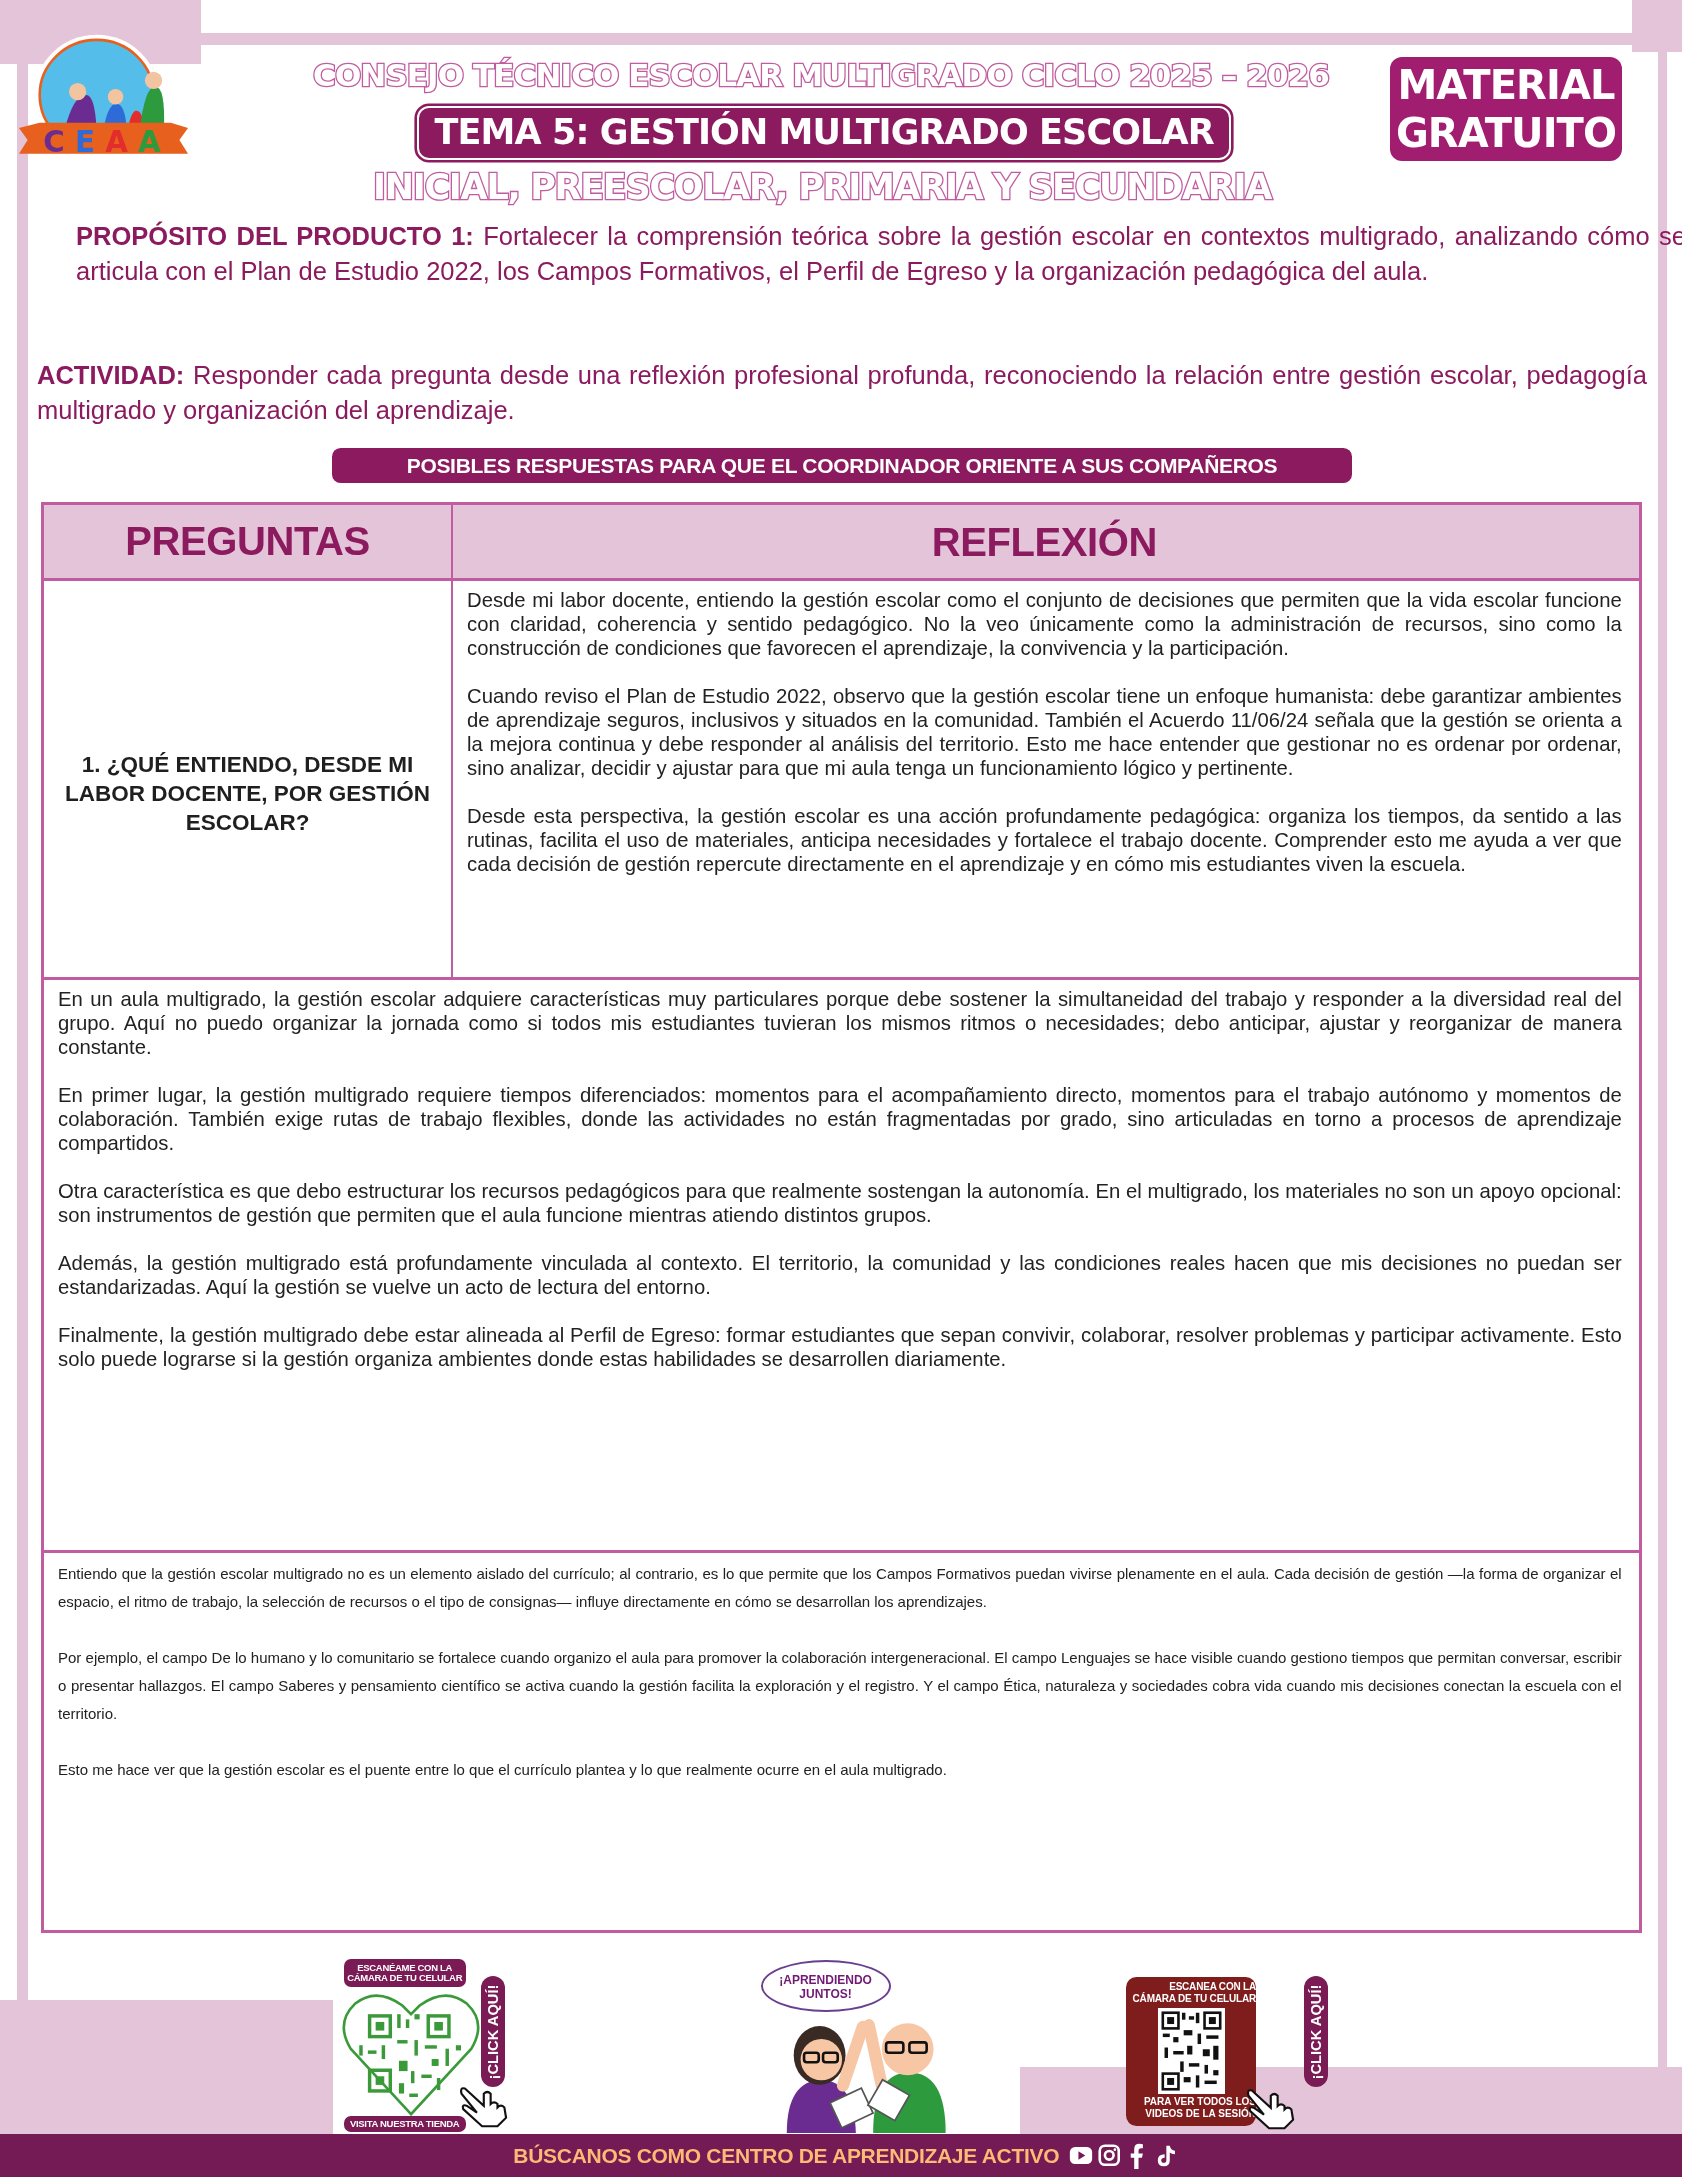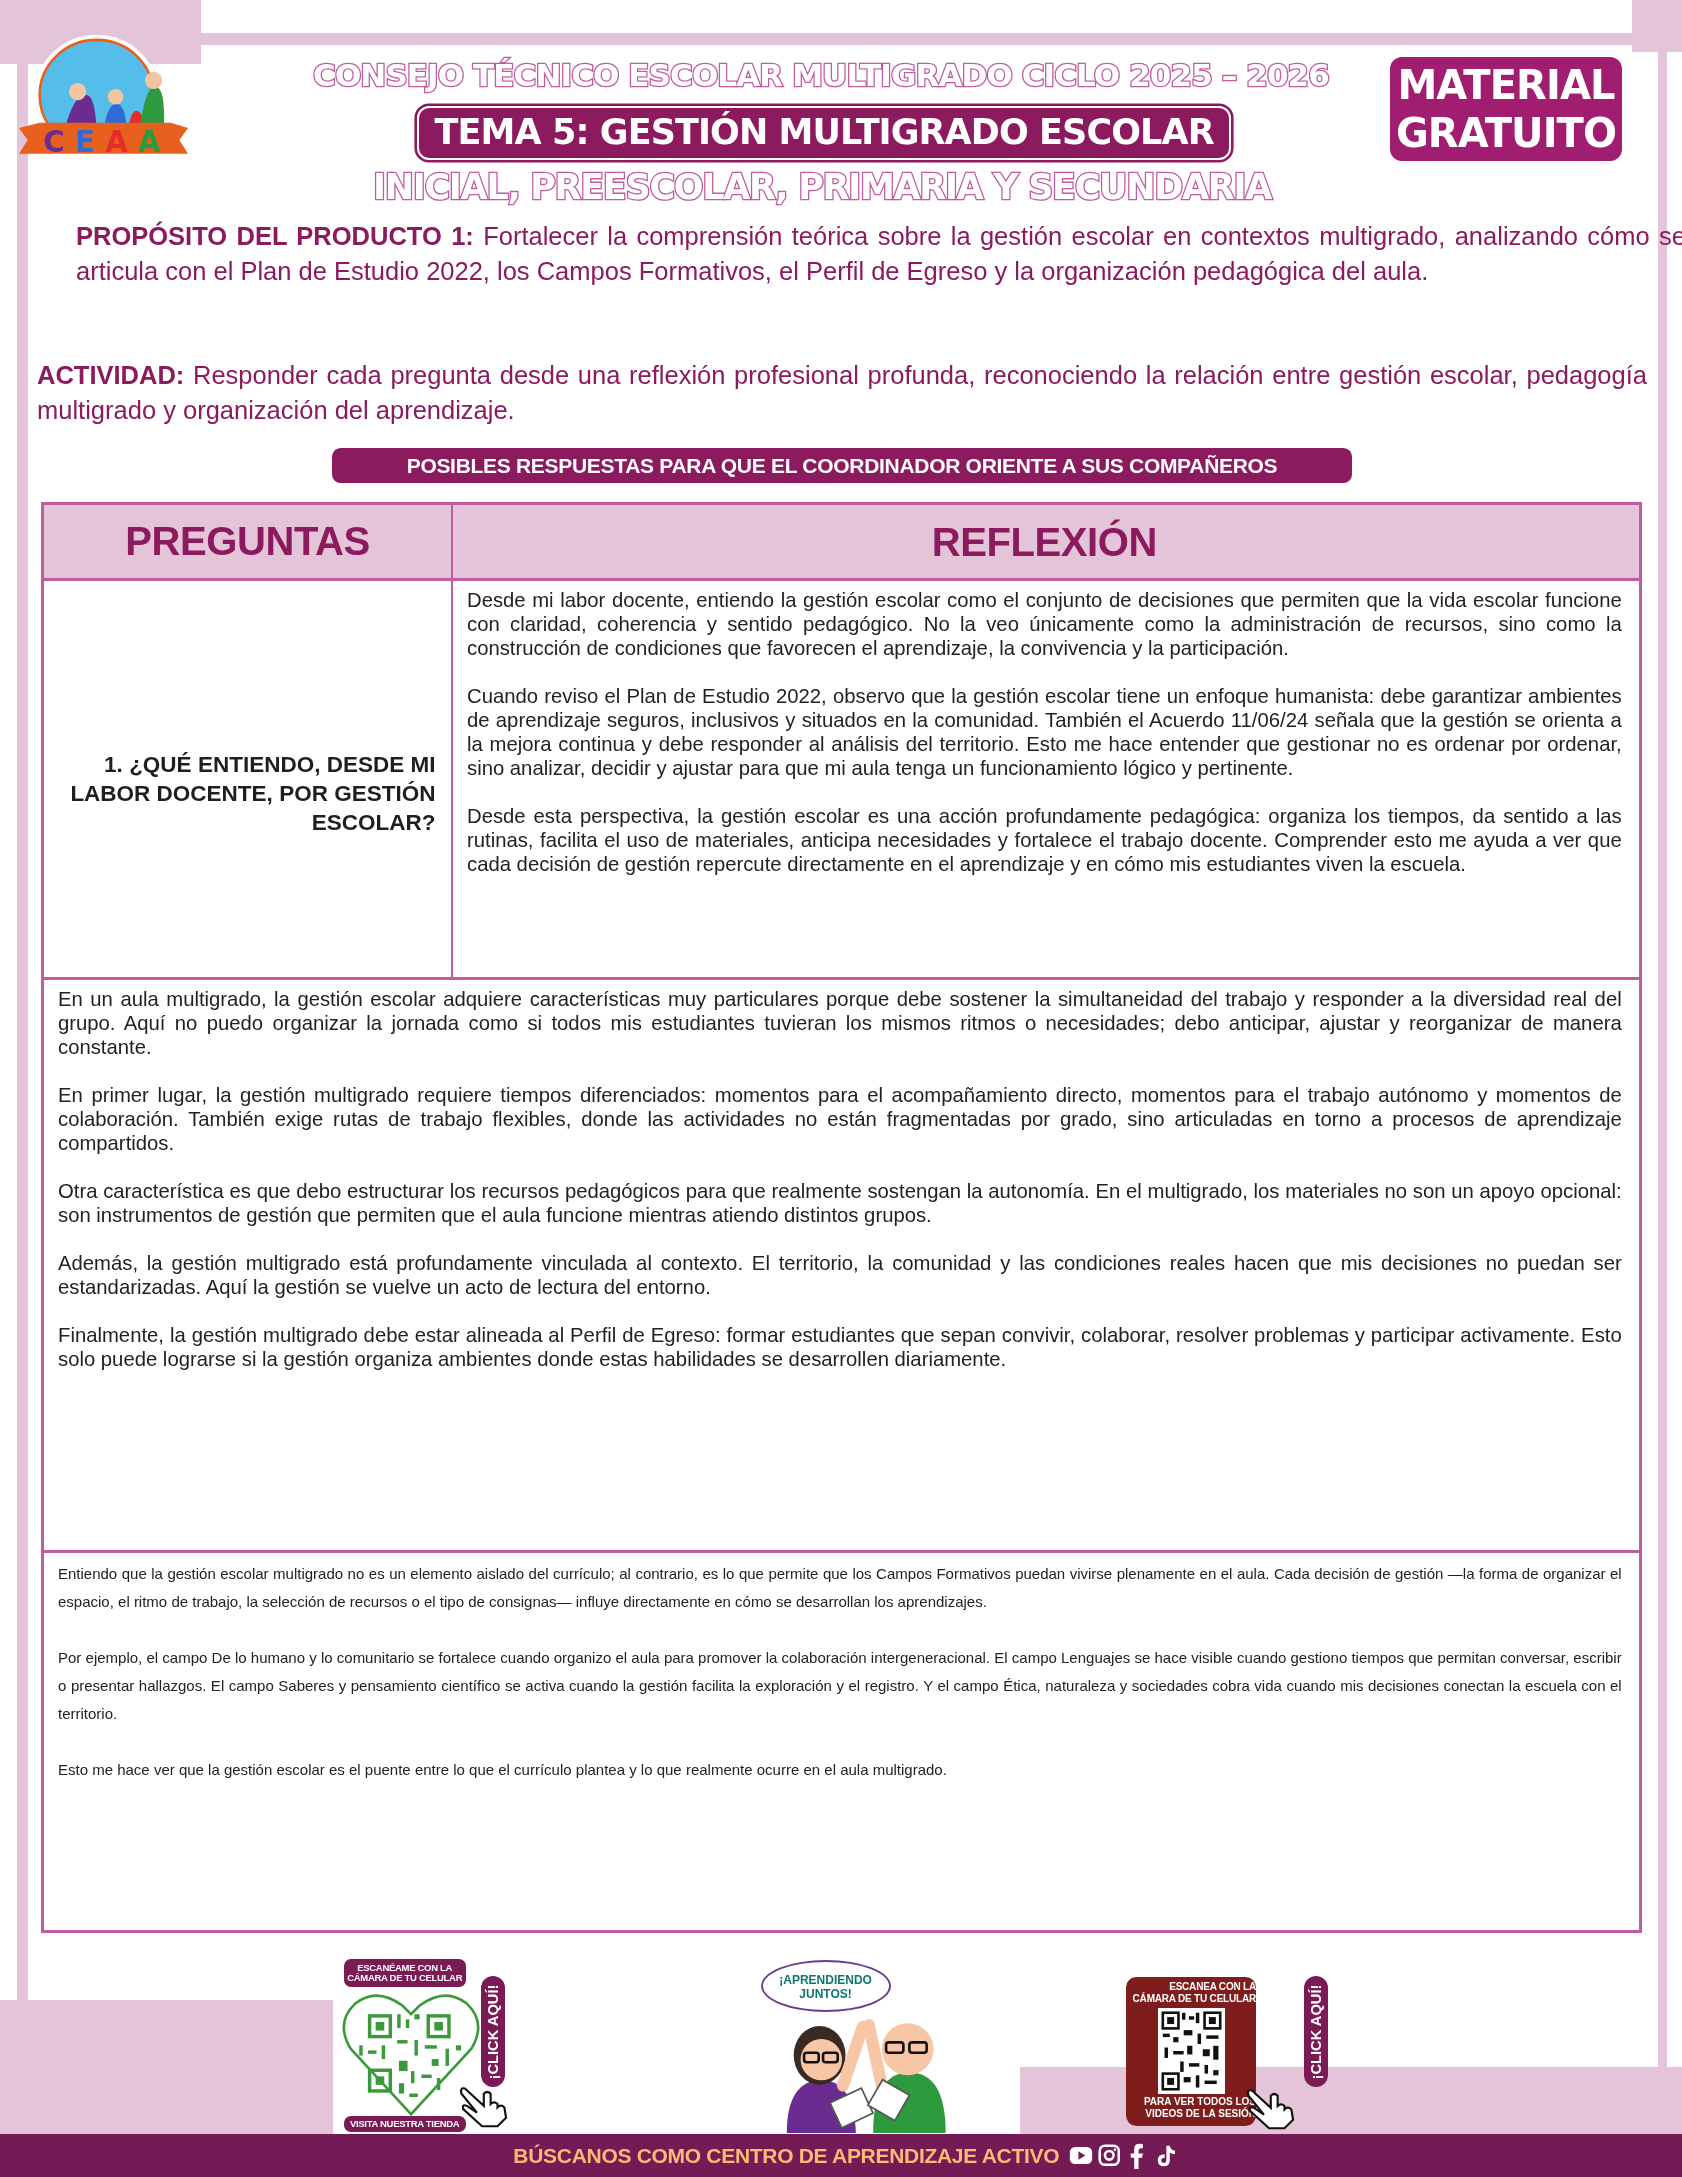--- a/index.html
+++ b/index.html
@@ -61,39 +61,39 @@
   .qcell-r { flex: 1; padding: 7px 17.3px 5.2px 14px; }
   .head .qcell-q, .head .qcell-r { color: #8b1a5e; font-weight: bold; font-size: 40px; display: flex; align-items: center; justify-content: center; letter-spacing: -0.4px; }
   .qtext { font-weight: bold; font-size: 22.5px; line-height: 29px; color: #1f1f1f; }
   .para { font-size: 20.3px; line-height: 24px; text-align: justify; color: #222; }
   .para + .para { margin-top: 24px; }
   .row1 { height: 399px; }
   .row2 { height: 573px; }
   .row3 { height: 380px; }
   .row3 .para { font-size: 15px; line-height: 28px; }
   .row3 .para + .para { margin-top: 28px; }
-  .row1 .qtext { margin-top: 29px; text-align: right; }
+  .row1 .qtext { margin-top: 29px; }
   .row3 .qtext { margin-top: 8.6px; }
 
   
   .qr-left { position: absolute; left: 342px; top: 1959px; width: 138px; height: 173px; }
   .qr-left .tag { position: absolute; left: 1.7px; width: 122px; background: #7b1b55; color: #fff; border-radius: 7px; text-align: center; font-weight: bold; font-size: 9.5px; line-height: 10.4px; letter-spacing: -0.3px; }
   .qr-left .tag.top { top: 0; height: 28px; padding-top: 3.5px; }
   .qr-left .tag.bottom { top: 157px; height: 15.6px; line-height: 15.6px; }
   .heart { position: absolute; left: 0; top: 28.5px; width: 138px; height: 130px; }
   .click-vert { position: absolute; width: 24px; height: 111px; background: #7b1b55; border-radius: 12px; color: #fff; font-weight: bold; font-size: 14.7px; }
   .click-vert span { position: absolute; left: 50%; top: 50%; transform: translate(-50%,-50%) rotate(-90deg); white-space: nowrap; }
   .cl-1 { left: 481px; top: 1976px; }
   .cl-2 { left: 1304px; top: 1976px; }
   .hand { position: absolute; width: 55px; height: 48px; }
   .hand-1 { left: 458px; top: 2080px; }
   .hand-2 { left: 1245px; top: 2082px; }
 
   .illus { position: absolute; left: 752px; top: 1956px; width: 225px; height: 177px; }
-  .bubble { position: absolute; left: 8.6px; top: 4.3px; width: 130px; height: 52px; border: 2.6px solid #6b3f8f; border-radius: 50%; background: #fff; text-align: center; font-size: 12px; font-weight: bold; line-height: 14.7px; color: #0f766e; padding-top: 10.4px; }
+  .bubble { position: absolute; left: 8.6px; top: 4.3px; width: 130px; height: 52px; border: 2.6px solid #6b3f8f; border-radius: 50%; background: #fff; text-align: center; font-size: 12px; font-weight: bold; line-height: 14.7px; color: #701a75; padding-top: 10.4px; }
 
   .qr-right { position: absolute; left: 1126px; top: 1977px; width: 130px; height: 149px; background: #7f1d1d; border-radius: 10.4px; color: #fff; text-align: right; font-weight: bold; }
   .qr-right .t1 { font-size: 10px; line-height: 12px; padding-top: 4.3px; letter-spacing: -0.2px; }
   .qr-right .qrbox { width: 67px; height: 86px; margin: 2.6px auto 1.7px; background: #fff; padding: 3.5px; }
   .qr-right .t2 { font-size: 10px; line-height: 12px; }
 
   .footer-bar { position: absolute; left: 0; top: 2134px; width: 1683px; height: 43px; background: #741a55; color: #fdba74; display: flex; align-items: center; justify-content: center; gap: 2px; padding-left: 8.6px; }
   .footer-bar .ft { font-weight: bold; font-size: 21px; letter-spacing: -0.3px; margin-right: 7px; }
   .social { width: 26px; height: 26px; display: inline-flex; align-items: center; justify-content: center; }
 </style>

